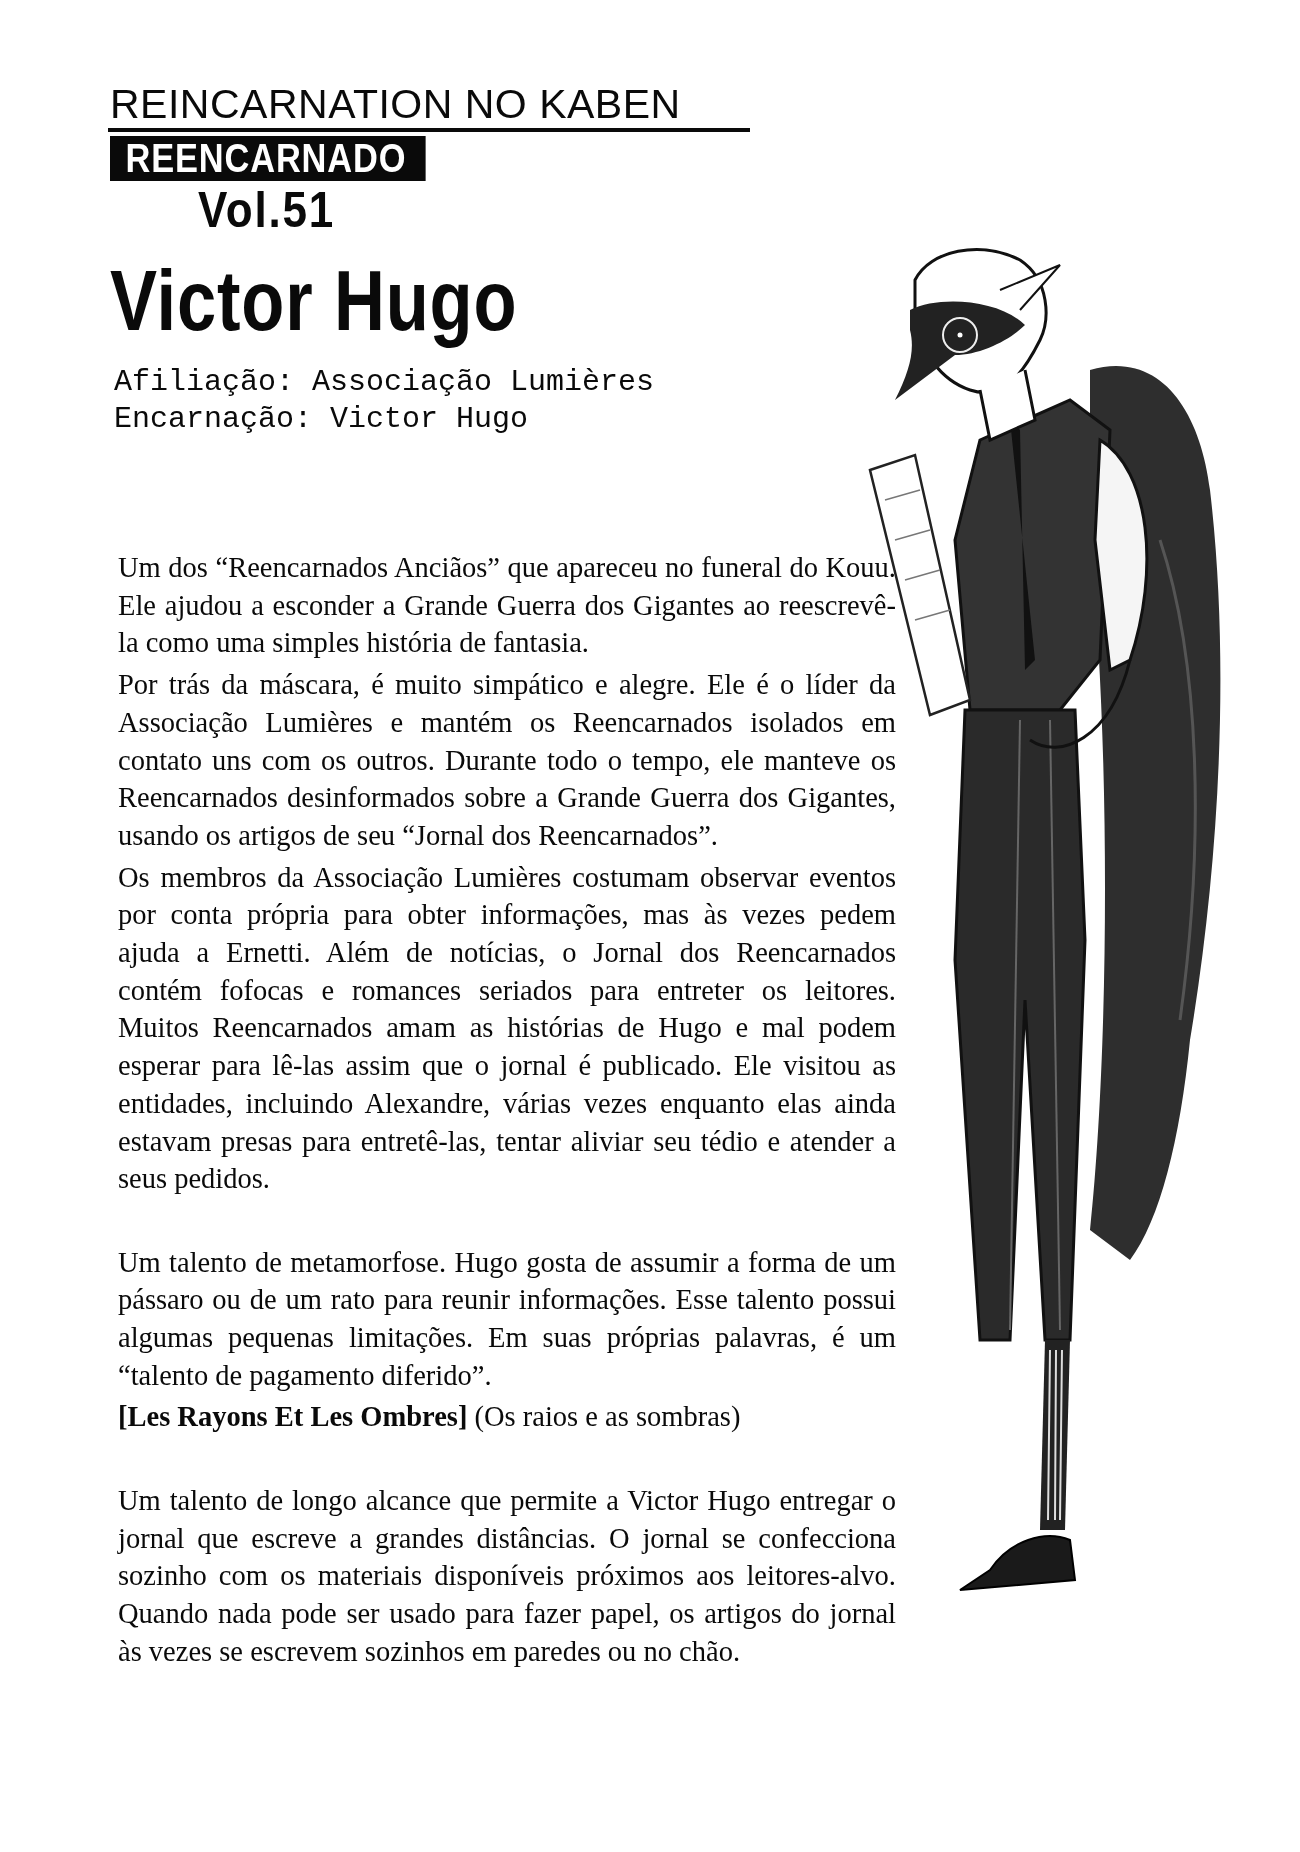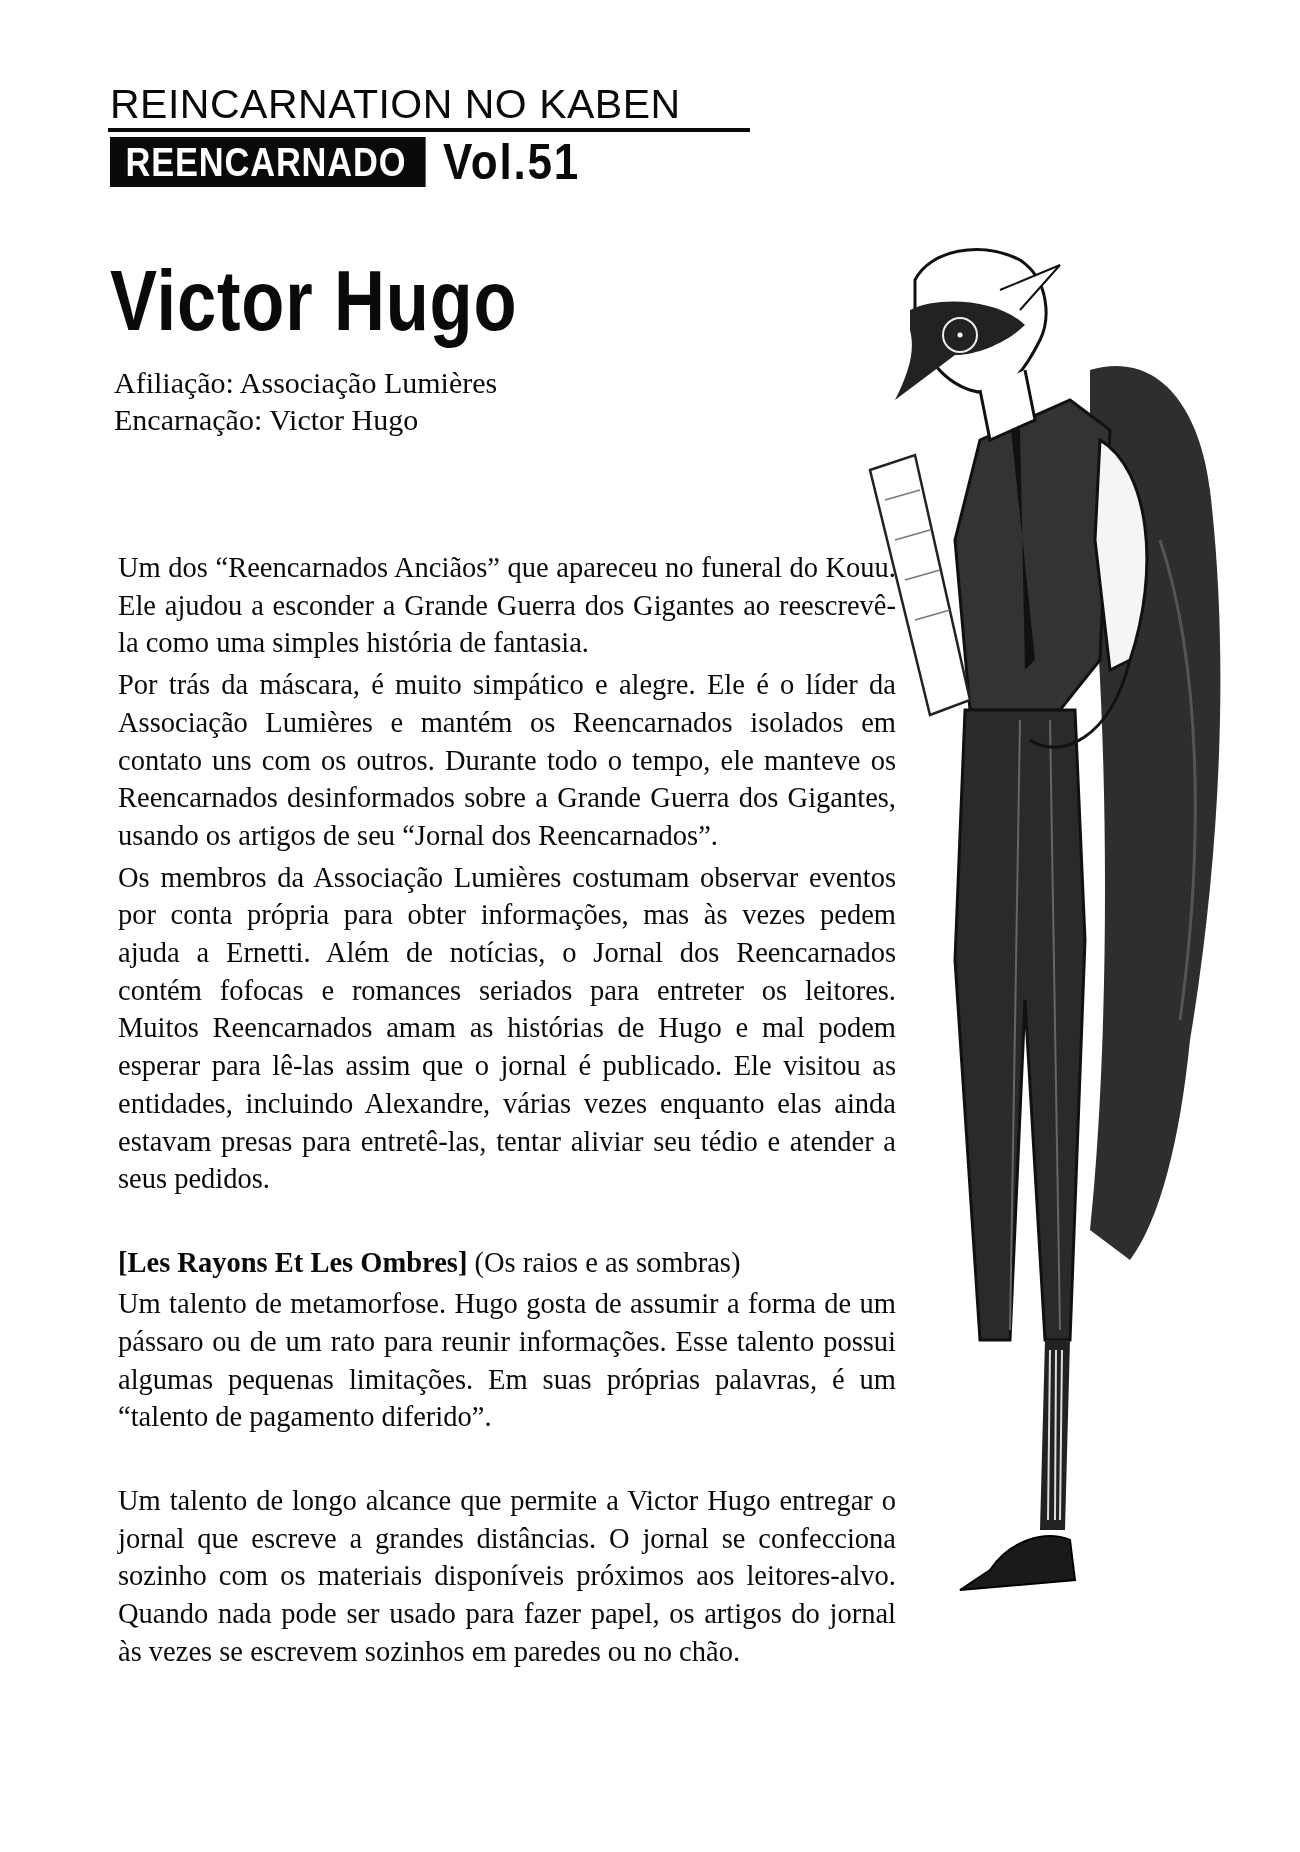--- a/index.html
+++ b/index.html
@@ -5,41 +5,41 @@
   html, body { margin: 0; padding: 0; background: #ffffff; }
   body { width: 1300px; height: 1852px; position: relative; overflow: hidden; color: #0a0a0a; }
   .series-title {
     position: absolute; left: 110px; top: 82px; width: 640px;
     font-family: "Liberation Sans", sans-serif; font-size: 41px; letter-spacing: 0.5px;
     line-height: 44px; white-space: nowrap;
   }
   .series-rule {
     position: absolute; left: 108px; top: 128px; width: 642px; height: 4px; background: #0a0a0a;
   }
-  .badge-row { position: absolute; left: 110px; top: 136px; height: 52px; display: flex; align-items: center; }
+  .badge-row { position: absolute; left: 110px; top: 136px; height: 52px; display: flex; align-items: center; flex-direction: column; }
   .badge {
     background: #0a0a0a; color: #ffffff; height: 50px; padding: 0 22px 0 18px;
     display: flex; align-items: center;
     font-family: "Liberation Sans", sans-serif; font-weight: bold; font-size: 40px;
     letter-spacing: 1px; transform: scaleX(0.86); transform-origin: left center;
   }
   .vol {
     margin-left: -34px; font-family: "Liberation Sans", sans-serif; font-weight: bold;
     font-size: 50px; letter-spacing: 2px; transform: scaleX(0.88); transform-origin: left center;
   }
   .name {
     position: absolute; left: 110px; top: 252px; white-space: nowrap;
     font-family: "Liberation Sans", sans-serif; font-weight: bold; font-size: 86px;
     letter-spacing: 1px; transform: scaleX(0.82); transform-origin: left top; line-height: 96px;
   }
   .info {
     position: absolute; left: 114px; top: 364px;
     font-family: "Liberation Serif", serif; font-size: 30px; line-height: 37px;
   }
-  .info div { white-space: nowrap; }
+  .info div { white-space: nowrap; font-family: Liberation Mono, monospace; }
   .body {
     position: absolute; left: 114px; top: 545px; width: 786px;
     font-family: "Liberation Serif", serif; font-size: 28.5px; line-height: 37.7px;
     text-align: justify; z-index: 2;
   }
   .body p { margin: 4px; }
   .body .gap { height: 37.7px; }
   .body b { font-weight: bold; }
   .illus { position: absolute; left: 860px; top: 240px; width: 440px; height: 1560px; z-index: 1; }
 </style>
@@ -58,22 +58,22 @@
 <div class="info">
   <div>Afiliação: Associação Lumières</div>
   <div>Encarnação: Victor Hugo</div>
 </div>
 
 <div class="body">
   <p>Um dos “Reencarnados Anciãos” que apareceu no funeral do Kouu. Ele ajudou a esconder a Grande Guerra dos Gigantes ao reescrevê-la como uma simples história de fantasia.</p>
   <p>Por trás da máscara, é muito simpático e alegre. Ele é o líder da Associação Lumières e mantém os Reencarnados isolados em contato uns com os outros. Durante todo o tempo, ele manteve os Reencarnados desinformados sobre a Grande Guerra dos Gigantes, usando os artigos de seu “Jornal dos Reencarnados”.</p>
   <p>Os membros da Associação Lumières costumam observar eventos por conta própria para obter informações, mas às vezes pedem ajuda a Ernetti. Além de notícias, o Jornal dos Reencarnados contém fofocas e romances seriados para entreter os leitores. Muitos Reencarnados amam as histórias de Hugo e mal podem esperar para lê-las assim que o jornal é publicado. Ele visitou as entidades, incluindo Alexandre, várias vezes enquanto elas ainda estavam presas para entretê-las, tentar aliviar seu tédio e atender a seus pedidos.</p>
   <div class="gap"></div>
+  <p>Um talento de metamorfose. Hugo gosta de assumir a forma de um pássaro ou de um rato para reunir informações. Esse talento possui algumas pequenas limitações. Em suas próprias palavras, é um “talento de pagamento diferido”.</p>
   <p><b>[Les Rayons Et Les Ombres]</b> <span>(Os raios e as sombras)</span></p>
-  <p>Um talento de metamorfose. Hugo gosta de assumir a forma de um pássaro ou de um rato para reunir informações. Esse talento possui algumas pequenas limitações. Em suas próprias palavras, é um “talento de pagamento diferido”.</p>
   <div class="gap"></div>
   <p>Um talento de longo alcance que permite a Victor Hugo entregar o jornal que escreve a grandes distâncias. O jornal se confecciona sozinho com os materiais disponíveis próximos aos leitores-alvo. Quando nada pode ser usado para fazer papel, os artigos do jornal às vezes se escrevem sozinhos em paredes ou no chão.</p>
 </div>
 
 <svg class="illus" viewBox="0 0 440 1560" xmlns="http://www.w3.org/2000/svg">
   <g>
     <path d="M230 130 C300 110 340 170 350 250 C370 420 360 620 330 800 C320 900 300 980 270 1020 L230 990 C250 800 250 500 230 300 Z" fill="#2e2e2e"></path>
     <path d="M300 300 C340 420 345 600 320 780" stroke="#555" stroke-width="3" fill="none"></path>
   </g>
   <g>

